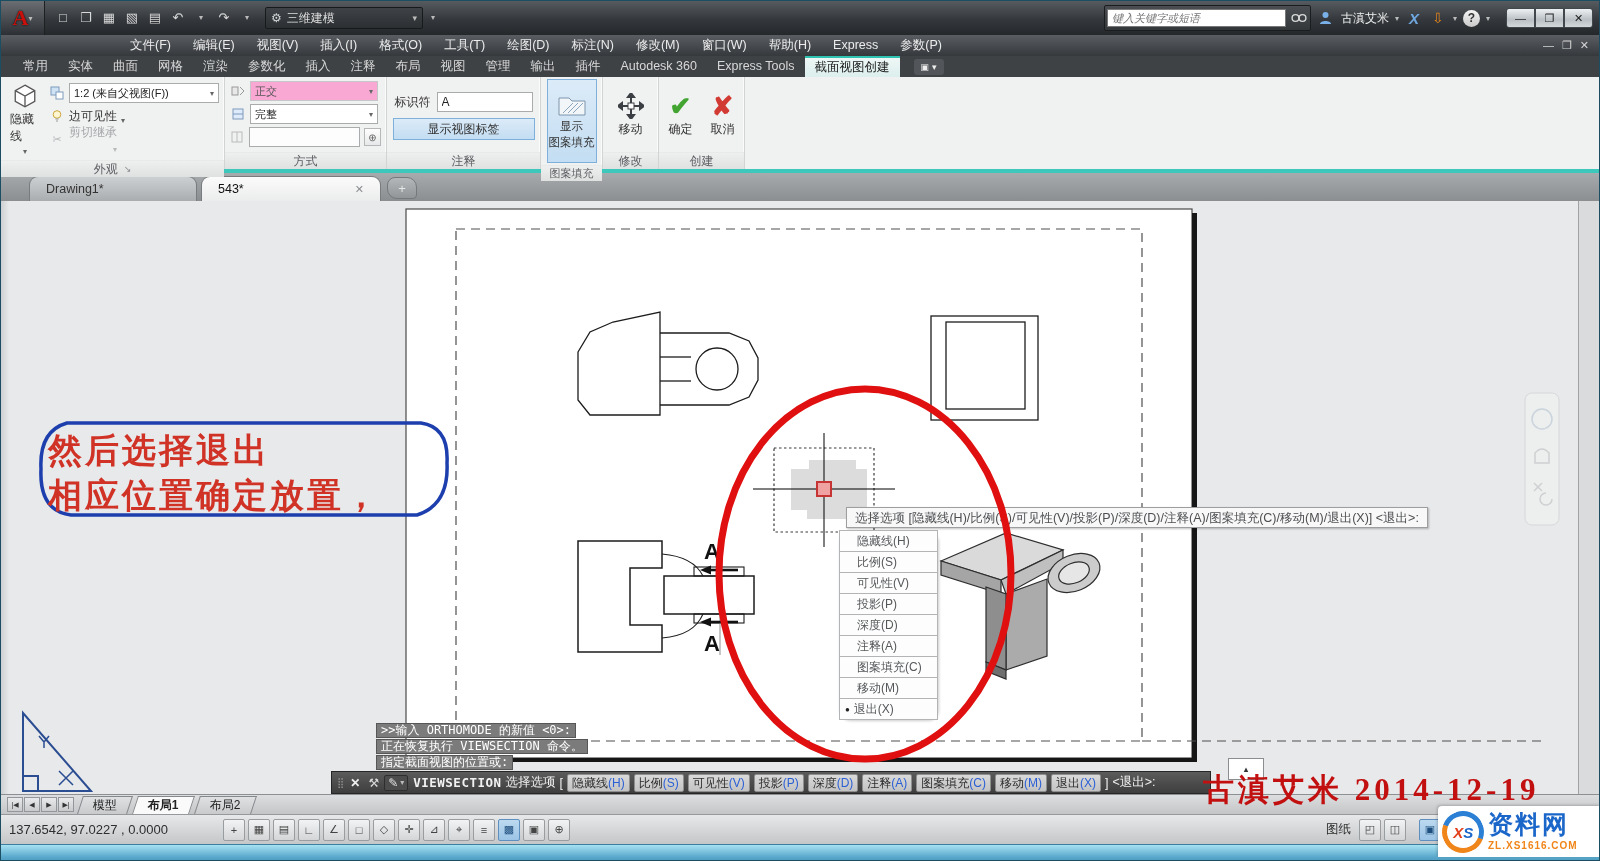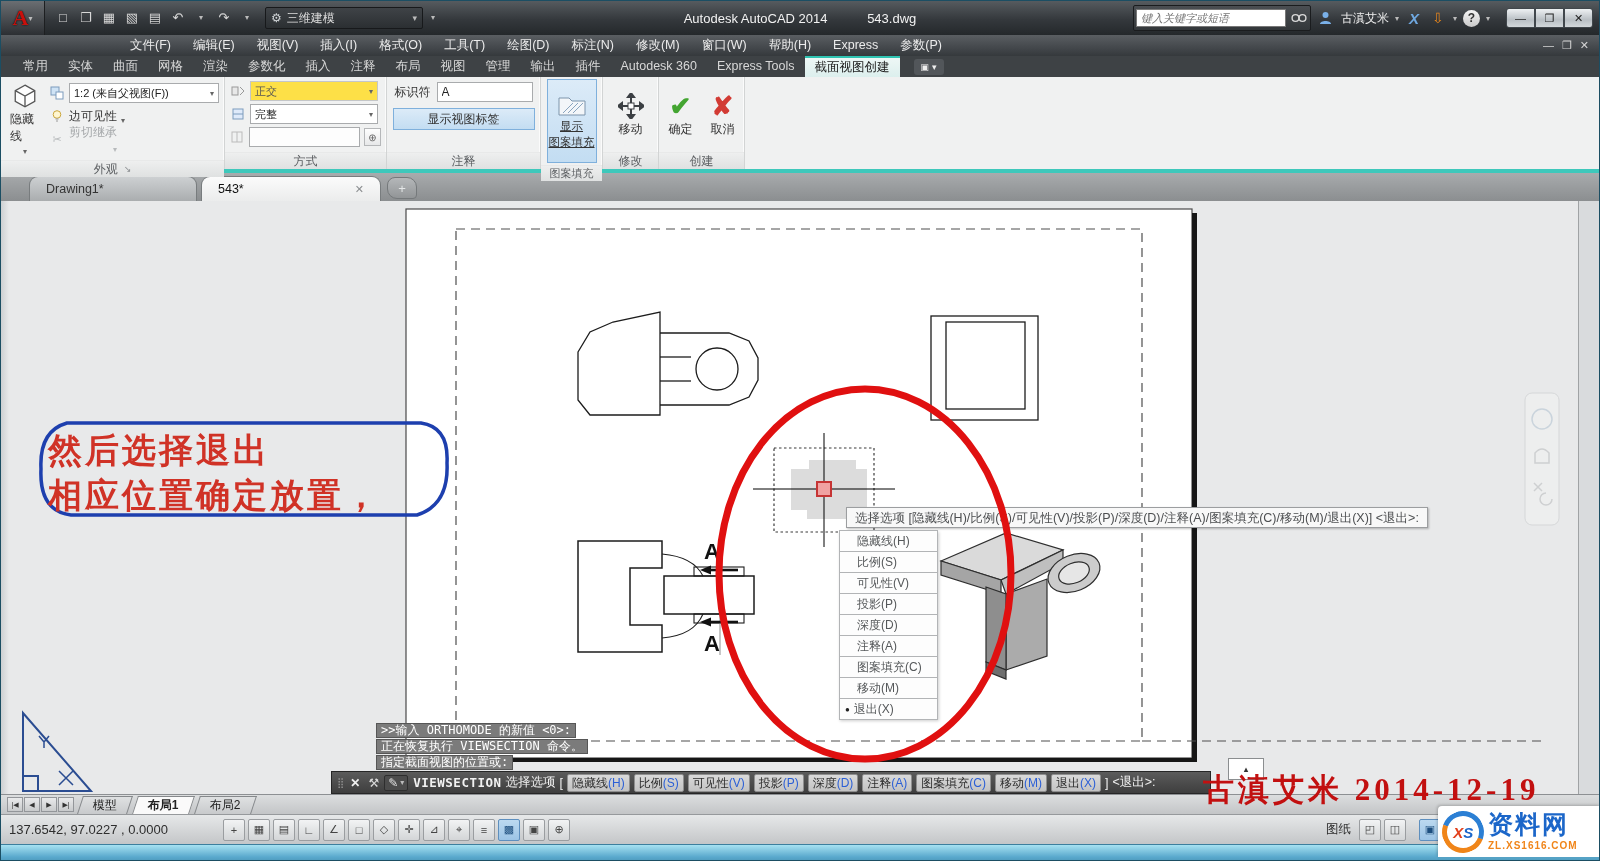--- a/index.html
+++ b/index.html
@@ -14,21 +14,21 @@
   .logo-a { color:#c8100c; font-size:22px; font-weight:bold; font-family:"Liberation Serif",serif; text-shadow:0 0 2px #000; }
   .qat { display:flex; align-items:center; gap:3px; margin-left:8px; }
   .qat-btn { min-width:20px; height:20px; line-height:20px; text-align:center; font-size:13px; color:#d8d8d8; border-radius:2px; }
   .workspace { display:flex; align-items:center; gap:5px; width:158px; height:22px; background:linear-gradient(#3f4347,#2b2f32); border:1px solid #17191b; border-radius:2px; padding:0 5px; margin-left:8px; font-size:12px; color:#ddd; }
   .workspace .gear { color:#cfd3d6; font-size:12px; }
   .workspace .ws-arrow { margin-left:auto; font-size:9px; color:#bbb; }
   .title-center { position:absolute; left:420px; right:420px; text-align:center; font-size:13px; color:#f2f2f2; pointer-events:none; }
   .title-center span { margin:0 18px; }
   .tb-right { margin-left:auto; display:flex; align-items:center; gap:6px; padding-right:6px; }
   .search-wrap { display:flex; align-items:center; background:linear-gradient(#4a4e52,#33373a); border:1px solid #1a1c1e; border-radius:2px; padding:2px; gap:4px;}
-  .search-input { width:150px; height:18px; border:1px solid #777; font-size:11px; font-style:italic; color:#555; padding:0 4px; background:#fff; }
+  .search-input { width:179px; height:18px; border:1px solid #777; font-size:11px; font-style:italic; color:#555; padding:0 4px; background:#fff; }
   .icon-btn { display:inline-flex; align-items:center; justify-content:center; min-width:18px; height:20px; font-size:13px; color:#dcdcdc; }
   .exchange-x { color:#6fa8e0; font-weight:bold; font-style:italic; font-size:15px; }
   .dl-icon { color:#e8861c; font-size:14px; }
   .help-circle { width:17px; height:17px; border-radius:50%; background:linear-gradient(#f5f5f5,#c9c9c9); color:#333; font-weight:bold; font-size:12px; display:flex; align-items:center; justify-content:center; }
   .user-name { font-size:12px; color:#eee; }
   .win-btns { display:flex; margin-left:10px; }
   .win-btn { width:29px; height:20px; background:linear-gradient(#eef1f3,#b9bfc4 60%,#d3d8db); border:1px solid #41474c; color:#222; font-size:11px; display:flex; align-items:center; justify-content:center; }
   .win-btn.first { border-radius:3px 0 0 3px; }
   .win-btn.last { border-radius:0 3px 3px 0; }
   .tiny-arrow { font-size:8px; color:#bbb; }
@@ -51,30 +51,30 @@
   .panel-body { flex:1; display:flex; padding:4px 5px 2px 5px; gap:5px; }
   .panel-label { height:17px; display:flex; align-items:center; justify-content:center; gap:6px; font-size:12px; color:#5c5f62; background:linear-gradient(#eeefef,#dfe1e1); border-top:1px solid #e8e9e9; }
   .panel-launcher { font-size:9px; color:#8a8d90; }
   .bigbtn { display:flex; flex-direction:column; align-items:center; justify-content:center; gap:2px; font-size:12px; color:#333; padding:2px 4px; border-radius:2px; }
   .drop { font-size:8px; color:#666; }
   .vcol { display:flex; flex-direction:column; gap:3px; justify-content:flex-start; padding-top:2px;}
   .srow { display:flex; align-items:center; gap:4px; height:20px; }
   .mini-ic { width:16px; height:16px; display:flex; align-items:center; justify-content:center; }
   .combo { display:flex; align-items:center; width:150px; height:20px; background:#fff; border:1px solid #a9abad; font-size:11px; color:#222; padding:0 4px; }
   .combo .drop { margin-left:auto; }
-  .combo.dim { background:#fde047; color:#555; border-color:#c4c6c8; }
+  .combo.dim { background:#f9a8d4; color:#555; border-color:#c4c6c8; }
   .combo.empty { width:118px; background:#fdfdfd; }
   .flatdrop { display:flex; align-items:flex-end; gap:4px; font-size:12px; color:#333; }
   .flatdrop.disabled { color:#a6a9ab;flex-direction:column; }
   .pickbtn { width:18px; height:18px; border:1px solid #b5b7b9; background:linear-gradient(#fefefe,#e7e8e9); display:flex; align-items:center; justify-content:center; font-size:10px; color:#666; }
   .id-row { display:flex; align-items:center; gap:6px; height:22px; font-size:12px; color:#333; }
   .id-input { width:96px; height:20px; border:1px solid #a9abad; background:#fff; font-size:12px; padding:0 4px; color:#222; }
   .hl-btn { background:linear-gradient(#dcebf8,#c3ddf2); border:1px solid #7fb0dc; }
   .wide-btn { width:142px; height:22px; display:flex; align-items:center; justify-content:center; font-size:12px; color:#333; }
-  .hatch-btn { width:50px; height:84px; display:flex; flex-direction:column; align-items:center; justify-content:center; gap:2px; font-size:11.5px; color:#333; line-height:14px;text-decoration:underline; }
+  .hatch-btn { width:50px; height:84px; display:flex; flex-direction:column; align-items:center; justify-content:center; gap:2px; font-size:11.5px; color:#333; line-height:14px; }
   .okx { font-size:26px; font-weight:bold; line-height:26px; }
   .ok-green { color:#43a531; }
   .x-red { color:#d23b34; }
 
   
   .filetabs { position:absolute; top:172px; left:0; right:0; height:28px; background:linear-gradient(#a8abad,#8b8e90); display:flex; align-items:flex-end; padding-left:28px; z-index:46; }
   .ftab { height:25px; display:flex; align-items:center; font-size:12.5px; padding:0 16px; border-radius:9px 9px 0 0; border:1px solid #787c7e; border-bottom:none; margin-right:4px; }
   .ftab.inactive { background:linear-gradient(#cdd0d2,#aaadaf); color:#333; width:168px; }
   .ftab.active { background:linear-gradient(#fbfbfb,#ebecec); color:#111; width:180px; }
   .ftab .tclose { margin-left:auto; font-size:11px; color:#8b8e90; }
@@ -84,21 +84,21 @@
   .canvas { position:absolute; top:200px; left:0; right:0; height:593px; background:#e8e9ea; }
   .canvas svg.drawing { position:absolute; left:0; top:0; width:1600px; height:593px; z-index:1; }
   .canvas svg.overlay { position:absolute; left:0; top:0; width:1600px; height:593px; z-index:10; pointer-events:none; }
   .side-edge-l { position:absolute; left:0; top:0; width:8px; height:593px; background:linear-gradient(90deg,#cdd0d2,#e8e9ea); z-index:6; }
   .side-edge-r { position:absolute; right:0; top:0; width:21px; height:593px; background:#d9dbdd; border-left:1px solid #a0a3a5; z-index:6; }
 
   .anno-text { position:absolute; left:47px; top:227px; z-index:11; color:#d03226; font-family:"Liberation Serif",serif; font-weight:bold; font-size:34px; line-height:45px; letter-spacing:3px; }
 
   .tooltip { position:absolute; left:845px; top:306px; height:21px; background:#f8f8f8; border:1px solid #9c9ea0; box-shadow:1px 1px 2px rgba(0,0,0,.25); font-size:12.5px; color:#4c4e50; padding:2px 8px; white-space:nowrap; z-index:4; }
 
-  .ctxmenu { position:absolute; left:838px; top:330px; width:99px; z-index:5; box-shadow:1px 1px 3px rgba(0,0,0,.2); }
+  .ctxmenu { position:absolute; left:838px; top:330px; width:99px; z-index:5; box-shadow:1px 1px 3px rgba(0,0,0,.2);border-radius:11px; }
   .ctxitem { height:22px; background:#fdfdfd; border:1px solid #b2b4b6; margin-top:-1px; display:flex; align-items:center; padding-left:17px; font-size:12px; color:#55585a; }
   .ctxitem.sel { padding-left:5px; gap:4px; }
   .ctxitem .bullet { font-size:8px; color:#222; }
 
   .history { position:absolute; left:375px; top:522px; z-index:3; font-family:"DejaVu Sans Mono",monospace; font-size:12px; }
   .hline { width:fit-content; background:#7b7b7b; border:1px solid #565656; color:#fff; line-height:13px; padding:0 4px; margin-bottom:1px; }
 
   
   .cmdbar { position:absolute; left:330px; top:770px; width:880px; height:23px; background:linear-gradient(#5b5b5b,#3e3e3e); border:1px solid #262626; display:flex; align-items:center; gap:5px; padding:0 5px; z-index:15; }
   .cmd-handle { color:#8f8f8f; font-size:10px; letter-spacing:-2px; }
@@ -160,24 +160,20 @@
       <span class="qat-btn tiny-arrow">▾</span>
       <span class="qat-btn">↷</span>
       <span class="qat-btn tiny-arrow">▾</span>
     </div>
     <div class="workspace">
       <span class="gear">⚙</span>
       <span>三维建模</span>
       <span class="ws-arrow">▾</span>
     </div>
     <span class="qat-btn tiny-arrow">▾</span>
-    <div class="title-center">
-      <span>Autodesk AutoCAD 2014</span>
-      <span>543.dwg</span>
-    </div>
     <div class="tb-right">
       <div class="search-wrap">
         <input class="search-input" placeholder="键入关键字或短语" style="">
         <span class="icon-btn">
           <svg width="16" height="12" viewBox="0 0 16 12">
               <circle cx="4.5" cy="6" r="3.4" fill="none" stroke="#d8d8d8" stroke-width="1.4"></circle>
               <circle cx="11.5" cy="6" r="3.4" fill="none" stroke="#d8d8d8" stroke-width="1.4"></circle>
               <line x1="7.5" y1="5" x2="8.5" y2="5" stroke="#d8d8d8" stroke-width="1.4"></line>
             </svg>
         </span>
@@ -337,21 +333,21 @@
             </div>
           <span class="pickbtn">⊕</span>
         </div>
       </div>
       <div class="panel-label">
         <span>方式</span>
       </div>
     </div>
 
     <div class="panel" style="width:154px">
-      <div class="panel-body" style="flex-direction:column;gap:5px;align-items:center;">
+      <div class="panel-body" style="flex-direction:column;gap:5px;align-items:center;justify-content:center;">
         <div class="id-row">
           <span>标识符</span>
           <input class="id-input" value="A" style="">
         </div>
         <div class="wide-btn hl-btn">
           <span>显示视图标签</span>
         </div>
       </div>
       <div class="panel-label">
         <span>注释</span>

